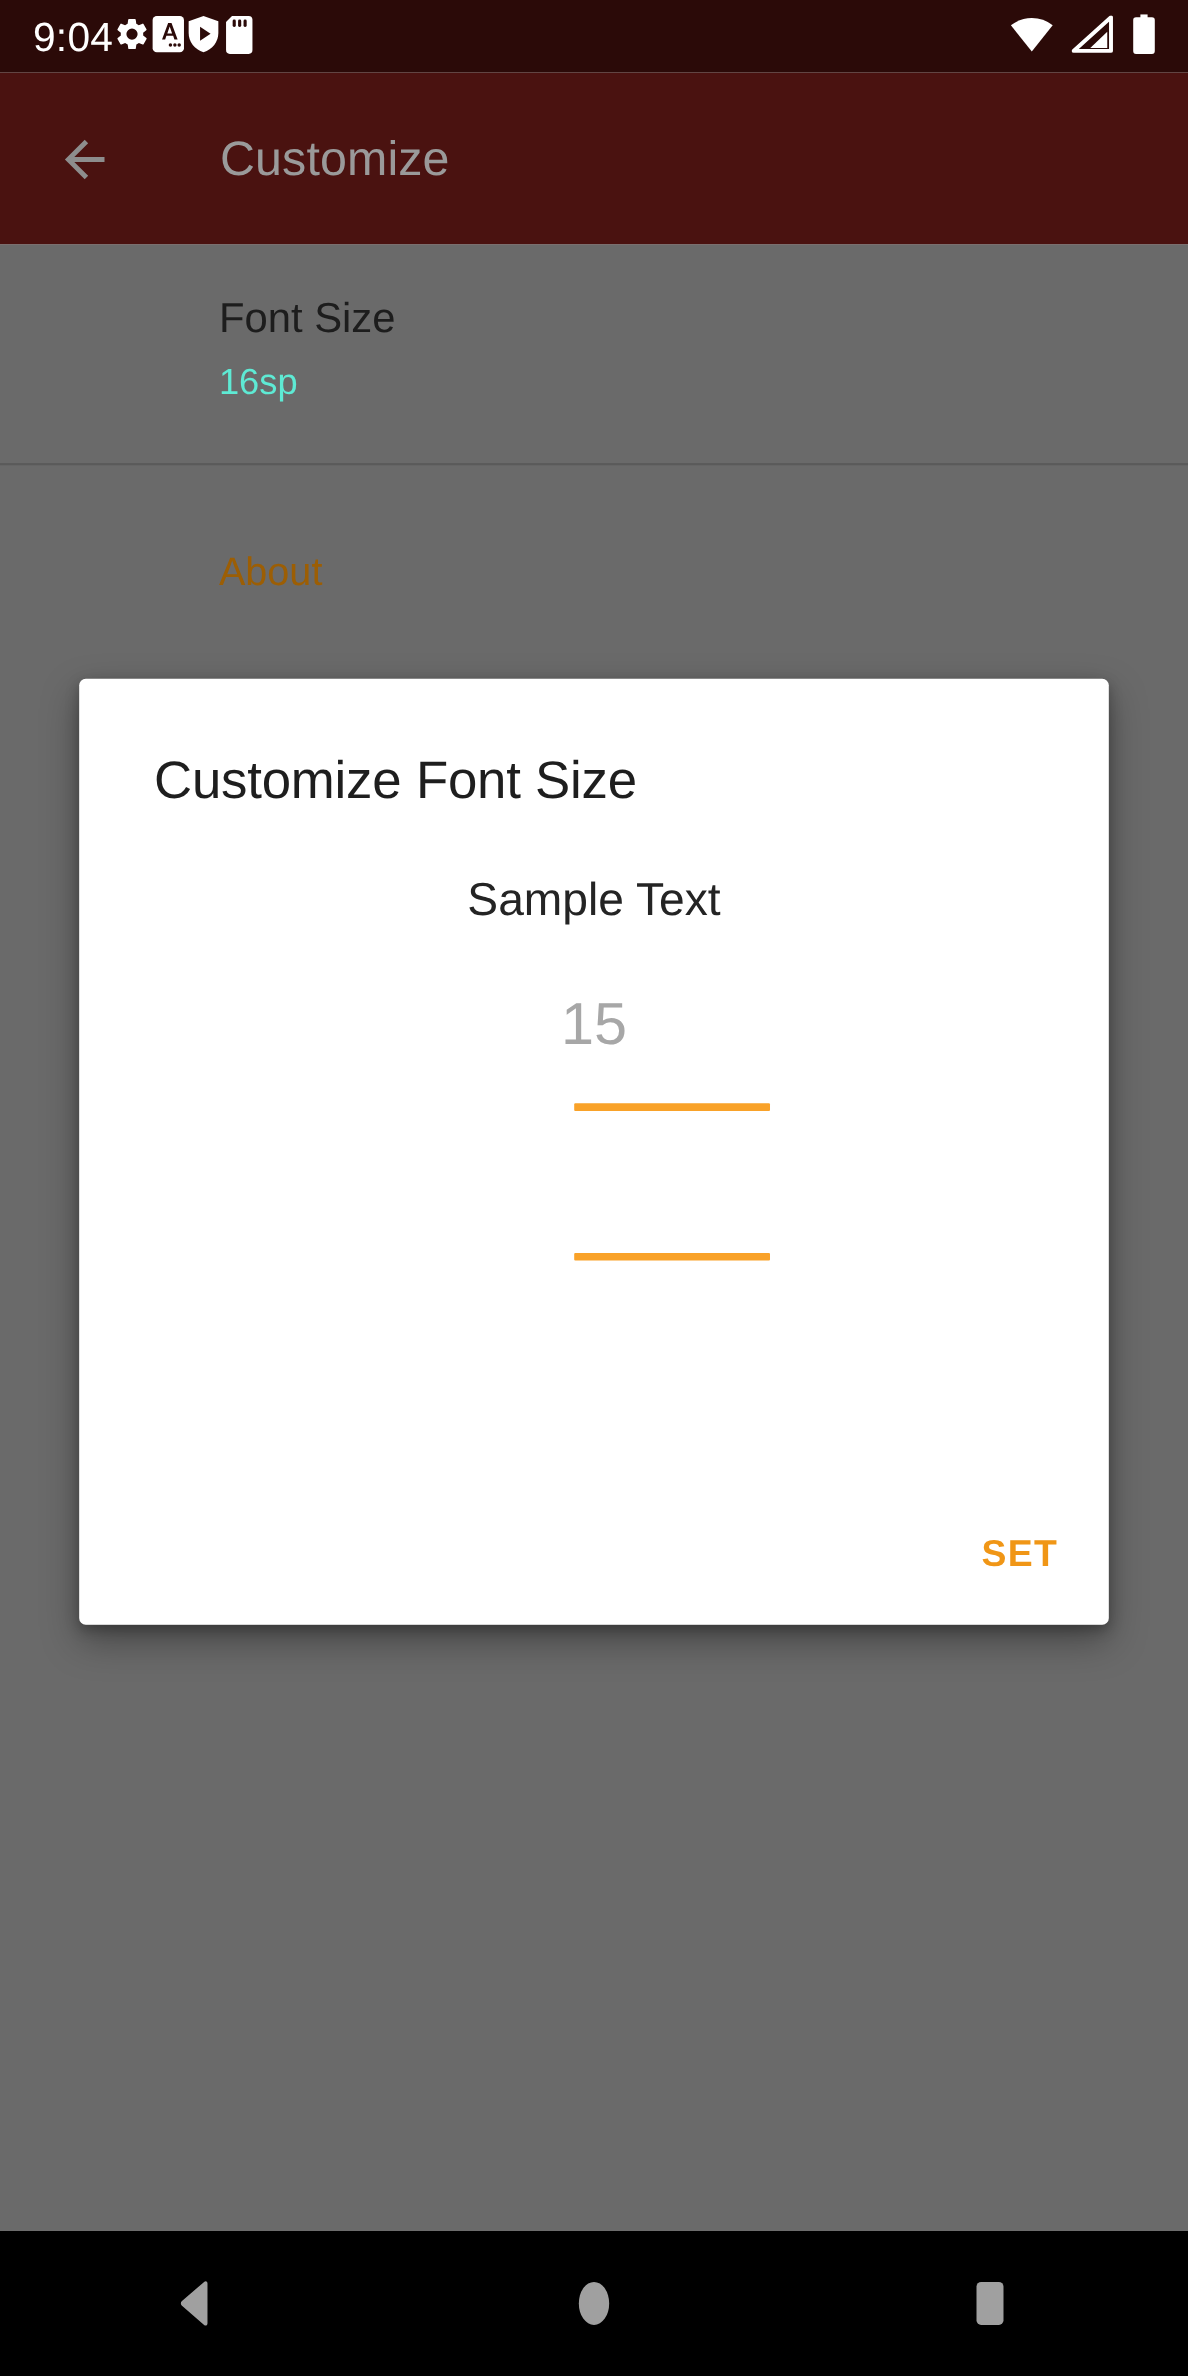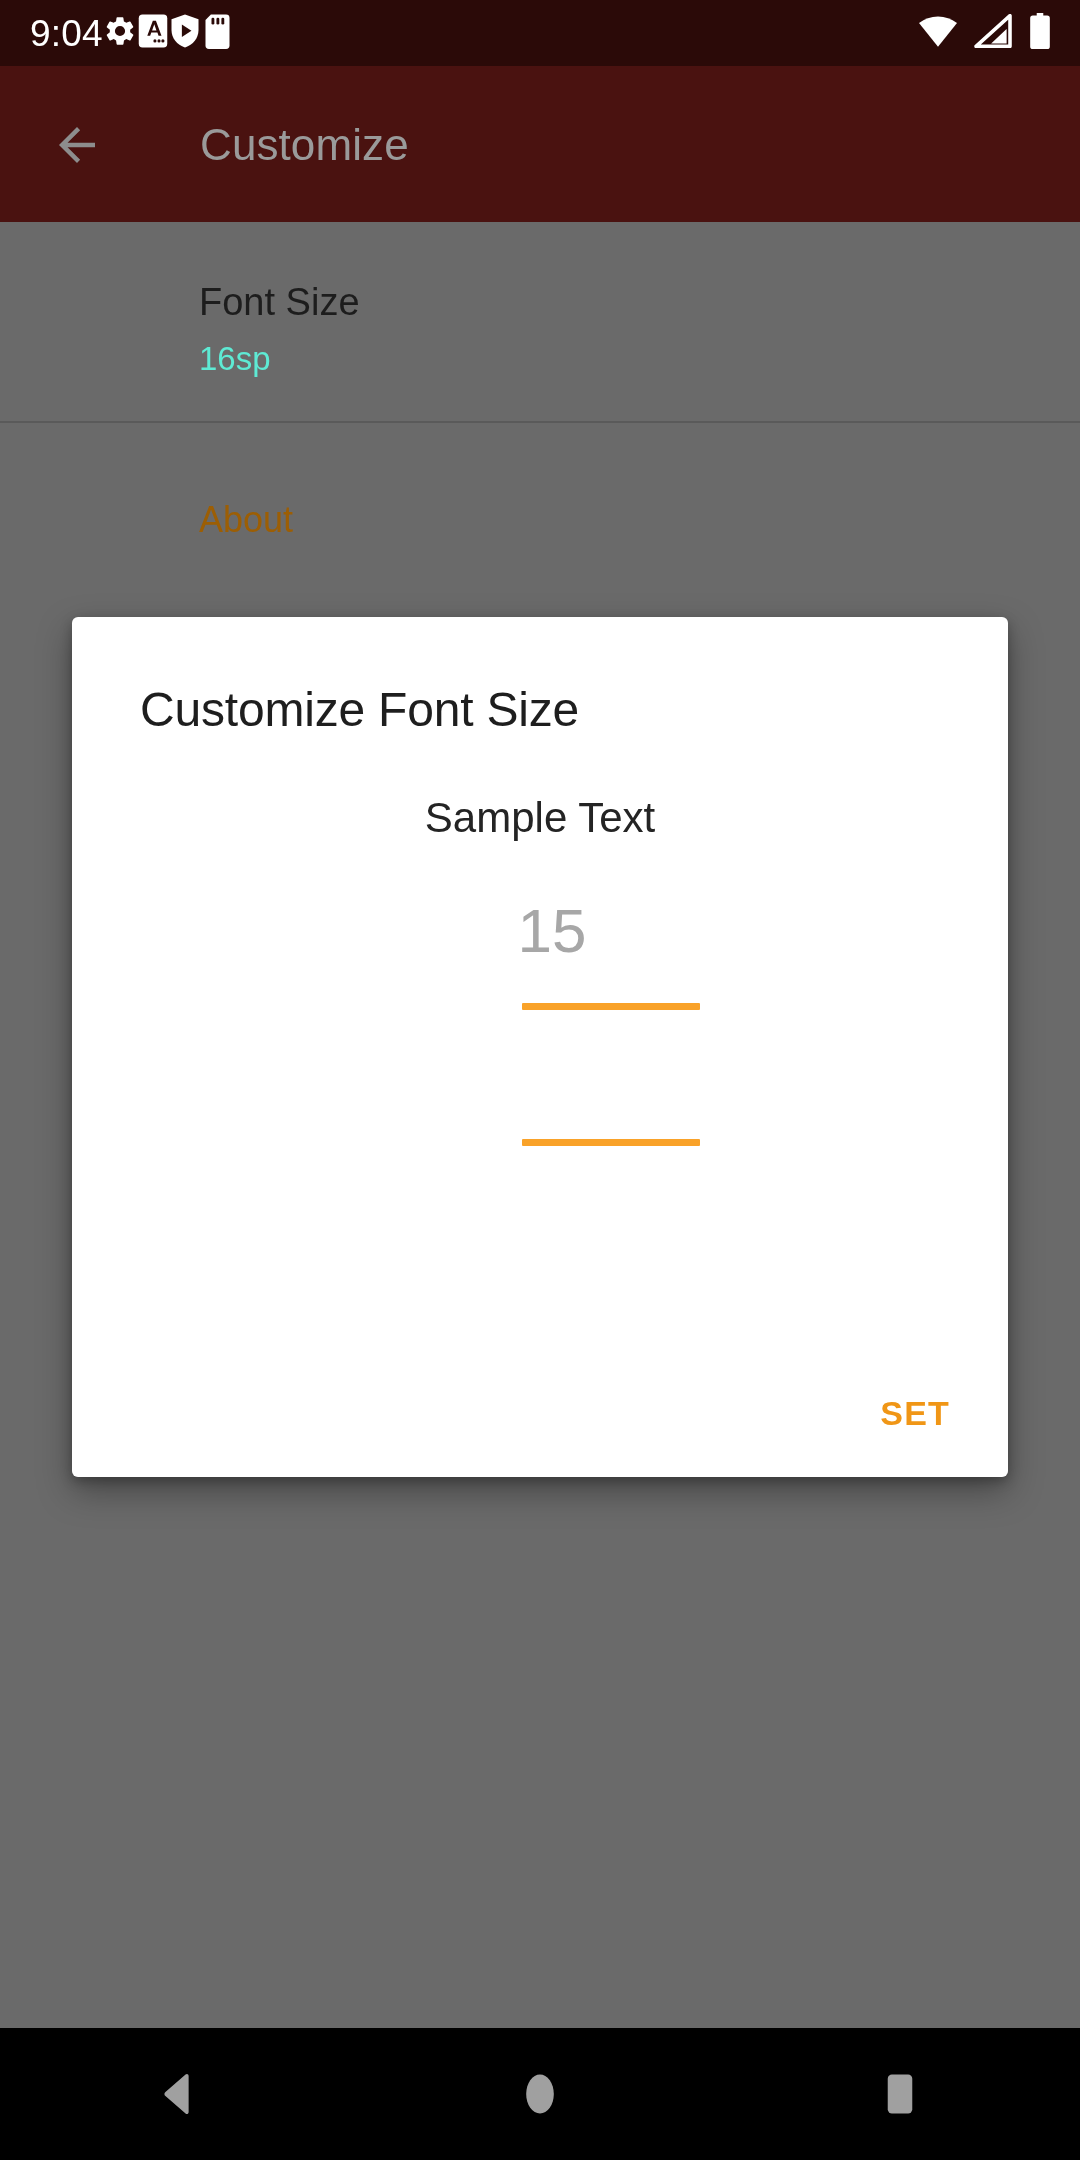--- a/index.html
+++ b/index.html
@@ -86,21 +86,21 @@
   #settings-content {
     position: absolute;
     left: 0; top: 222px;
     width: 1080px;
     height: 1806px;
     background: #6a6a6a;
     z-index: 1;
   }
   #pref-fontsize {
     position: absolute;
-    left: 0; top: 12px;
+    left: 0; top: 0;
     width: 1075px;
     height: 199px;
   }
   #pref-fontsize-title {
     position: absolute;
     left: 199px; top: 46px;
     color: #1d1d1d;
     font-size: 38px;
     line-height: 44px;
   }
@@ -179,22 +179,21 @@
     left: 0;
     width: 936px;
     text-align: center;
     font-weight: 400;
   }
   #picker-prev {
     top: 14px;
     height: 110px;
     line-height: 110px;
     color: #a7a7a7;
-    font-size: 62px;
-    padding-left: 12px;
+    font-size: 54px;
   }
   #picker-current {
     top: 148px;
     height: 110px;
     line-height: 110px;
     color: #1c1c1c;
     font-size: 52px;
   }
   #picker-next {
     top: 290px;
@@ -216,21 +215,21 @@
 
   
   #dialog-buttons {
     position: absolute;
     left: 0; bottom: 0;
     width: 936px;
     height: 128px;
     display: flex;
     align-items: center;
     justify-content: flex-end;
-    padding-right: 34px;
+    padding-right: 22px;
     box-sizing: border-box;
   }
   #set-button {
     background: transparent;
     border: none;
     color: #f09616;
     font-family: "Liberation Sans", sans-serif;
     font-size: 34px;
     font-weight: 700;
     letter-spacing: 1.2px;

